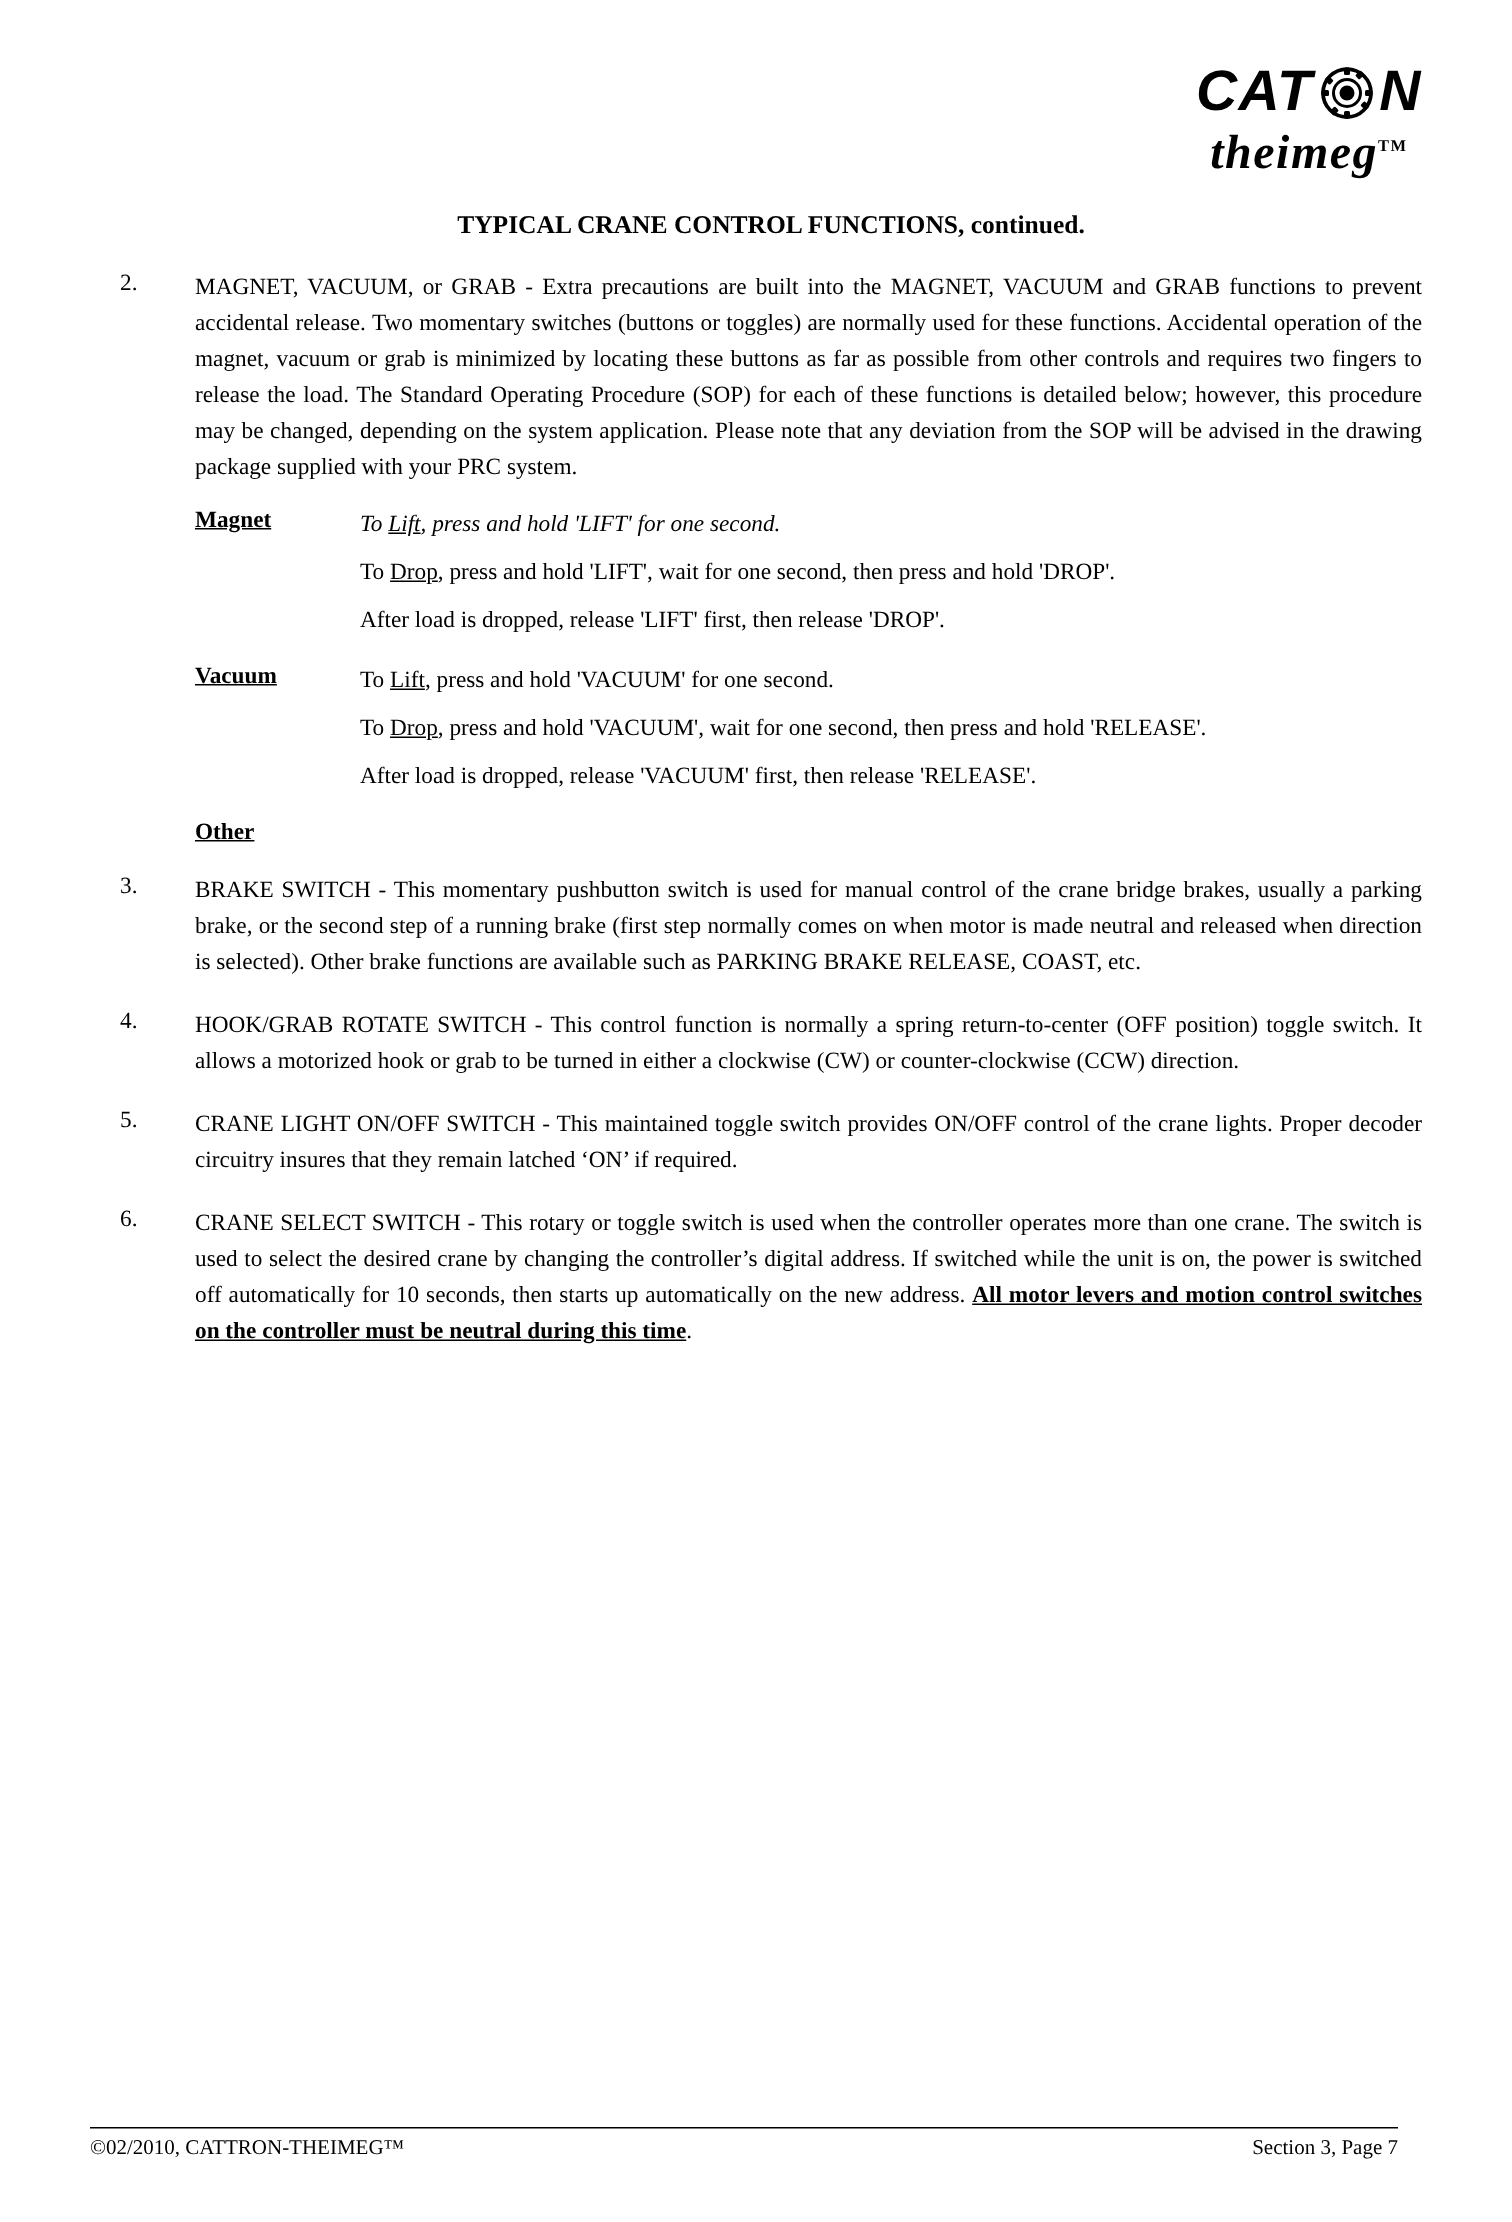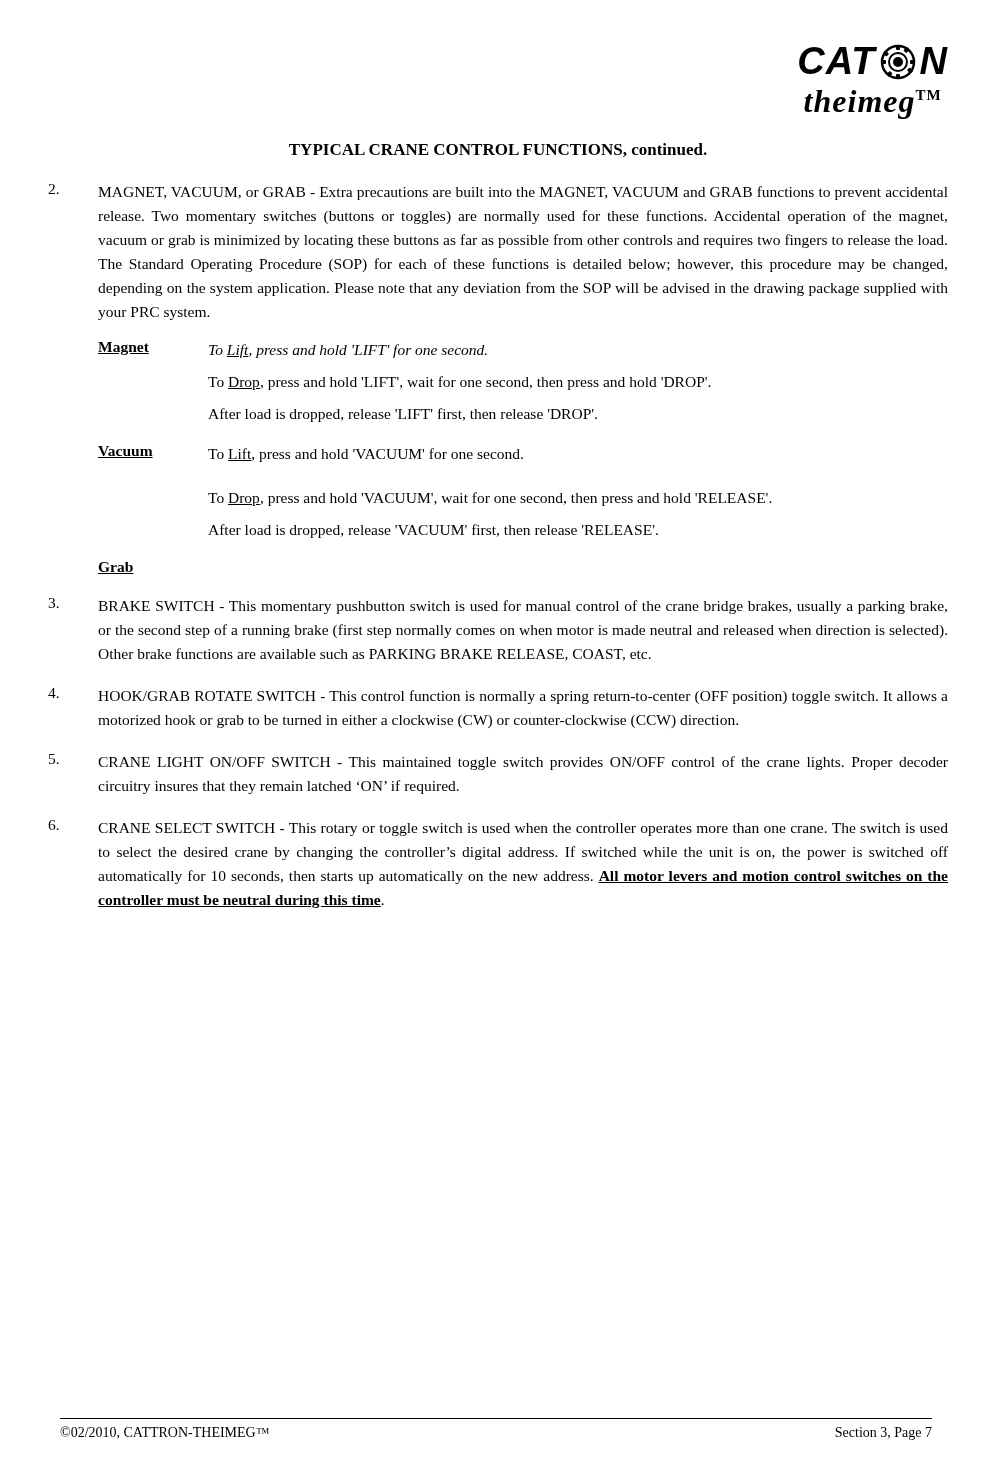--- a/index.html
+++ b/index.html
@@ -8,21 +8,21 @@
       min-height: 1481px;
       background: #fff;
       font-family: "Times New Roman", Times, serif;
       font-size: 15.5px;
       color: #000;
       position: relative;
     }
     .page {
       width: 1008px;
       min-height: 1481px;
-      padding: 40px 60px 60px 48px;
+      padding: 40px 60px 60px 80px;
       position: relative;
     }
     
     .logo-area {
       display: flex;
       justify-content: flex-end;
       margin-bottom: 18px;
     }
     .logo-container {
       display: flex;
@@ -46,21 +46,21 @@
     }
     .logo-theimeg {
       font-family: "Times New Roman", Times, serif;
       font-size: 32px;
       font-style: italic;
       font-weight: bold;
       color: #000;
       letter-spacing: 1px;
     }
     .logo-theimeg sup {
-      font-size: 15px;
+      font-size: 11px;
       font-style: normal;
       vertical-align: super;
     }
     
     .page-title {
       font-size: 17px;
       font-weight: bold;
       margin-bottom: 18px;
       line-height: 1.4;
       text-align: center;
@@ -185,28 +185,28 @@
         <div class="sub-item-content">
           <div style="margin-bottom:8px; line-height:1.55;font-style:italic;">To <span class="underline">Lift</span>, press and hold 'LIFT' for one second.</div>
           <div style="margin-bottom:8px; line-height:1.55; text-align:justify;">To <span class="underline">Drop</span>, press and hold 'LIFT', wait for one second, then press and hold  'DROP'.</div>
           <div style="margin-bottom:8px; line-height:1.55;">After load is dropped, release 'LIFT' first, then release 'DROP'.</div>
         </div>
       </div>
 
       <div class="sub-item">
         <div class="sub-item-label"><strong>Vacuum</strong></div>
         <div class="sub-item-content">
-          <div style="margin-bottom:20px; line-height:1.55;">To <span class="underline">Lift</span>, press and hold 'VACUUM' for one second.</div>
+          <div style="margin-bottom:8px; line-height:1.55;">To <span class="underline">Lift</span>, press and hold 'VACUUM' for one second.</div>
           <div style="margin-bottom:8px; line-height:1.55; text-align:justify;">To <span class="underline">Drop</span>, press and hold 'VACUUM', wait for one second, then press and hold 'RELEASE'.</div>
           <div style="margin-bottom:8px; line-height:1.55; text-align:justify;">After  load  is  dropped,  release  'VACUUM'  first,  then  release 'RELEASE'.</div>
         </div>
       </div>
 
       <div class="sub-item">
-        <div class="sub-item-label"><strong>Grab</strong></div>
+        <div class="sub-item-label"><strong>Other</strong></div>
       </div>
 
     </div>
   </div>
 
   <div class="section">
     <div class="section-row">
       <div class="section-num">3.</div>
       <div class="section-content">BRAKE SWITCH - This momentary pushbutton switch is used for manual control of the crane bridge brakes, usually a parking brake, or the second step of a running brake (first step normally comes on when motor is made neutral and released when direction is selected). Other brake functions are available such as PARKING BRAKE RELEASE, COAST, etc.</div>
     </div>

